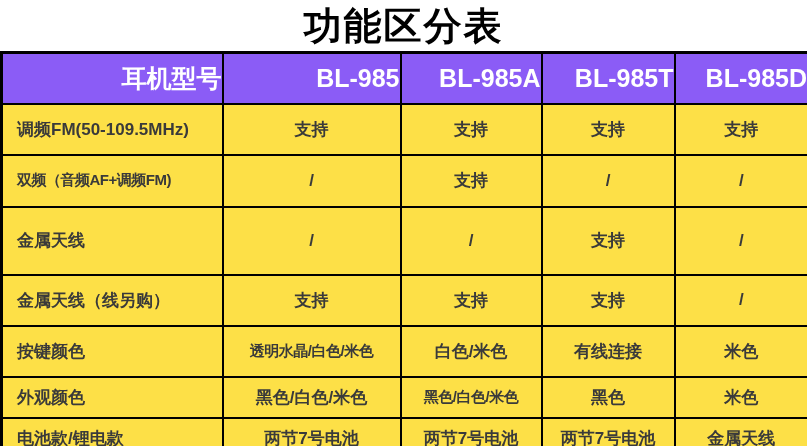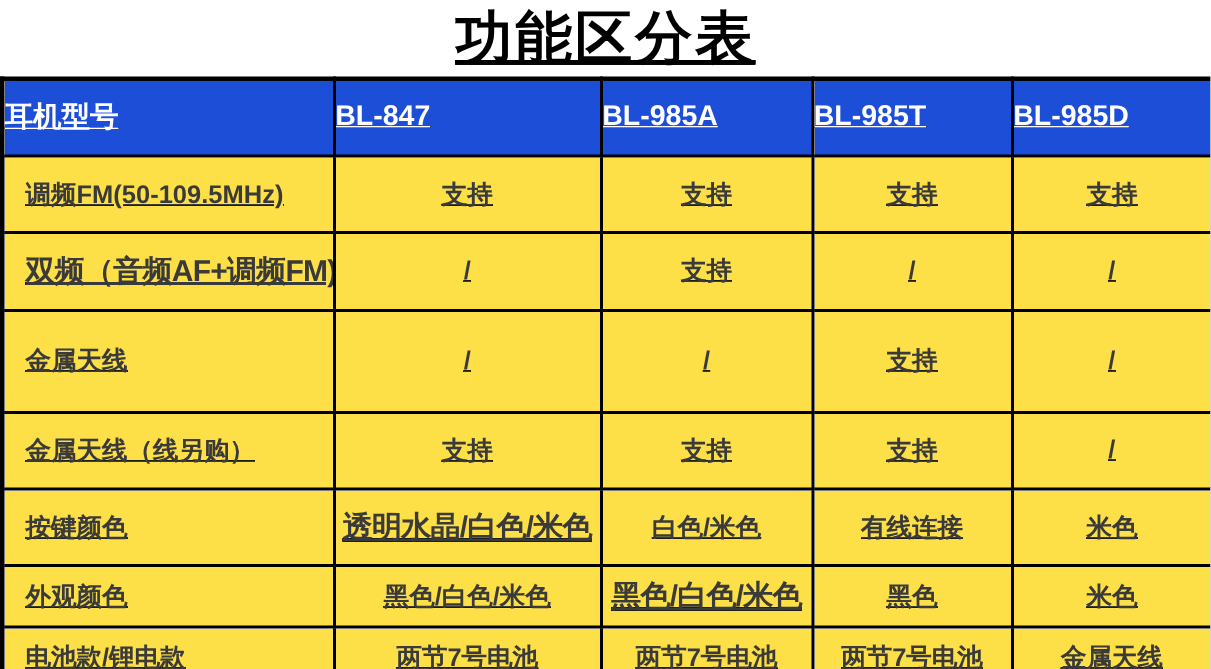--- a/index.html
+++ b/index.html
@@ -1,15 +1,15 @@
 <!DOCTYPE html>
 <html><head>
 <meta charset="utf-8">
 <style>
-  * { margin: 0; padding: 0; box-sizing: border-box; text-decoration: underline; }
+  * { margin: 0; padding: 0; box-sizing: border-box; }
   html, body { background: #ffffff; }
   .page {
     width: 807px;
     height: 446px;
     background: #ffffff;
     overflow: hidden;
     font-family: "Liberation Sans", sans-serif;
   }
   .title-bar {
     height: 51px;
@@ -31,62 +31,62 @@
     border-collapse: collapse;
     border: 3px solid #000000;
   }
   table.cmp-table th,
   table.cmp-table td {
     border: 2px solid #000000;
     overflow: hidden;
     white-space: nowrap;
   }
   tr.head-row th {
-    background: #1d4ed8;
+    background: #8b5cf6;
     color: #ffffff;
     font-weight: bold;
-    font-size: 19px;
-    text-align: left;
+    font-size: 25px;
+    text-align: right;
     vertical-align: middle;
   }
   td {
     background: #fde047;
     color: #3a3a3a;
     font-weight: bold;
     font-size: 17px;
     text-align: center;
     vertical-align: middle;
   }
   td.row-label {
     text-align: left;
     padding-left: 14px;
     font-size: 17px;
   }
-  td.tight { font-size: 20px; letter-spacing: -0.5px; }
+  td.tight { font-size: 15px; letter-spacing: -0.5px; }
 </style>
 </head>
 <body>
 
 <div class="page">
   <div class="title-bar">
     <div class="page-title">功能区分表</div>
   </div>
 
   <table class="cmp-table">
     <colgroup>
       <col style="width:221px">
       <col style="width:178px">
       <col style="width:141px">
       <col style="width:133px">
       <col style="width:134px">
     </colgroup>
     <tbody>
       <tr class="head-row" style="height:51px">
         <th>耳机型号</th>
-        <th>BL-847</th>
+        <th>BL-985</th>
         <th>BL-985A</th>
         <th>BL-985T</th>
         <th>BL-985D</th>
       </tr>
 
       <tr style="height:51px">
         <td class="row-label">调频FM(50-109.5MHz)</td>
         <td>支持</td>
         <td>支持</td>
         <td>支持</td>

